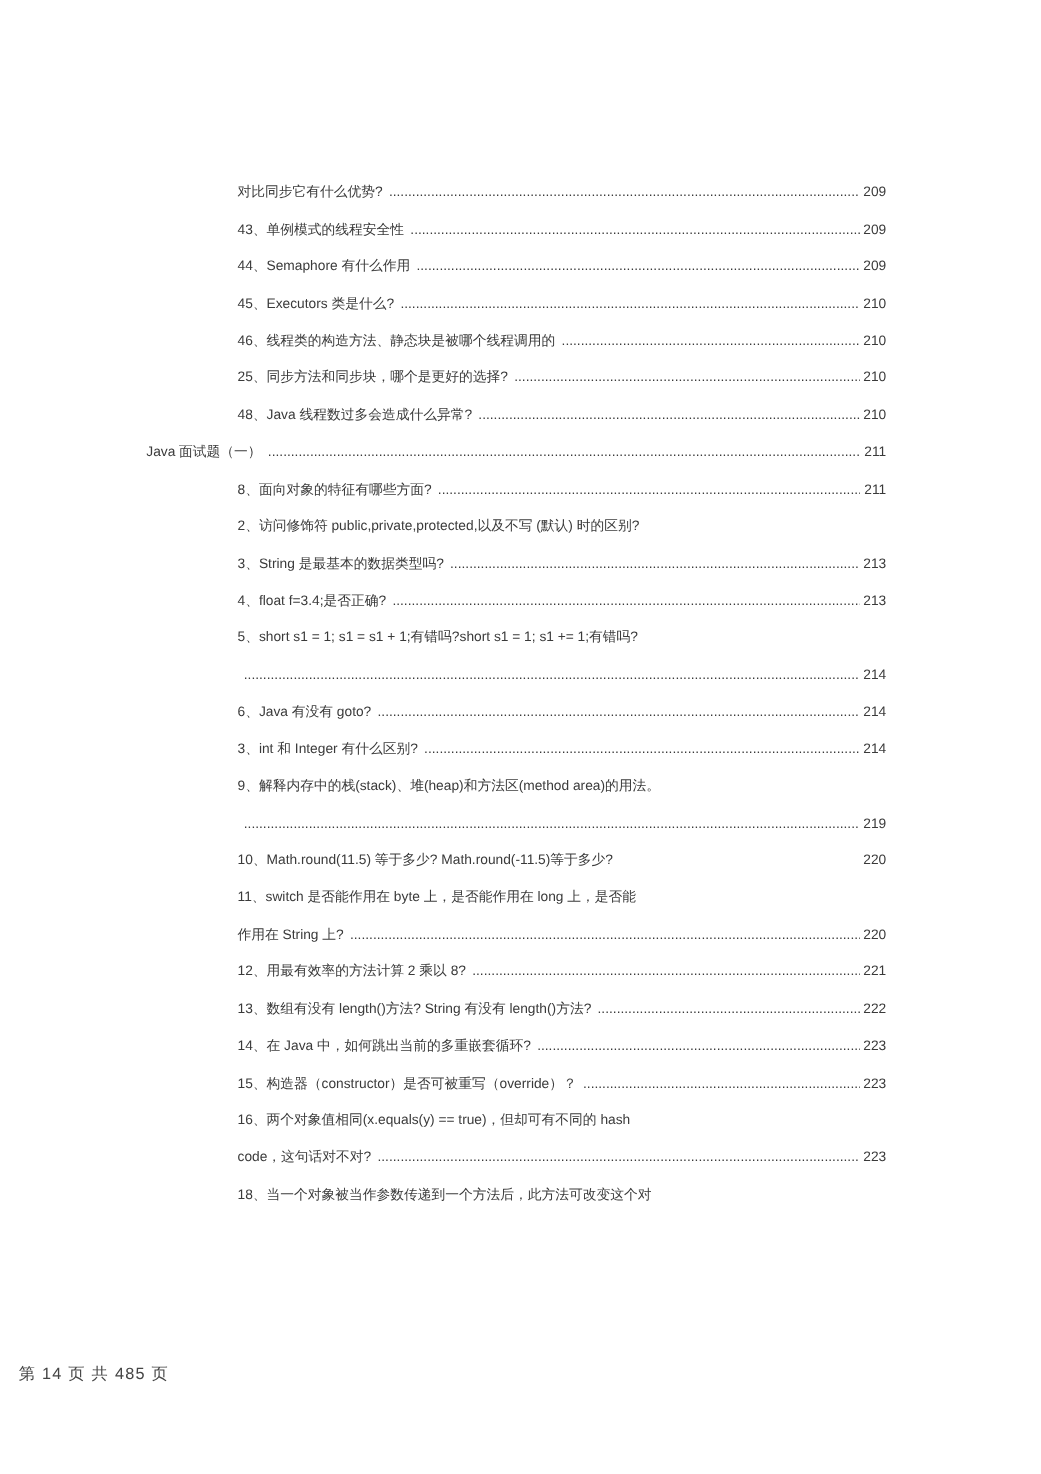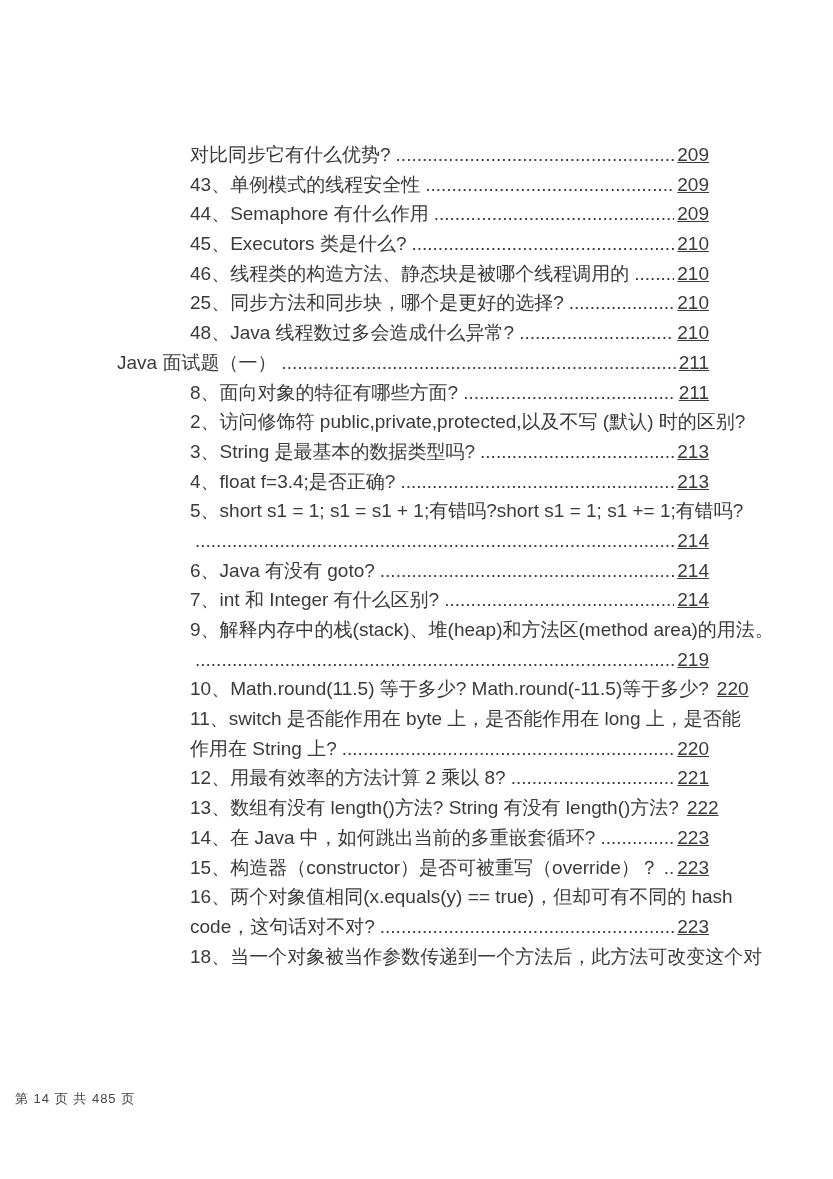--- a/index.html
+++ b/index.html
@@ -19,21 +19,21 @@
     position: absolute;
     left: 117px;
     top: 140px;
     width: 592px;
   }
   .row {
     display: flex;
     align-items: flex-start;
     height: 29.7px;
     line-height: 29.7px;
-    font-size: 19px;
+    font-size: 11px;
     white-space: pre;
   }
   .row.item {
     padding-left: 73px;
   }
   .row .text {
     flex: 0 0 auto;
   }
   .row .leader {
     flex: 1 1 auto;
@@ -44,21 +44,20 @@
   }
   .row .leader::after {
     content: "..................................................................................................................................................................";
   }
   .row .leader.no-dots::after {
     content: "";
   }
   .row .pagenum {
     flex: 0 0 auto;
     text-align: right;
-    text-decoration: underline;
   }
   .footer {
     position: absolute;
     top: 1090px;
     left: 0;
     width: 100%;
     text-align: left;
     font-size: 13px;
     letter-spacing: 1px;
     color: #454545;
@@ -138,21 +137,21 @@
     <span class="text"></span>
     <span class="leader"></span>
     <span class="pagenum">214</span>
   </div>
     <div class="row item">
     <span class="text">6、Java 有没有 goto?</span>
     <span class="leader"></span>
     <span class="pagenum">214</span>
   </div>
     <div class="row item">
-    <span class="text">7、int 和 Integer 有什么区别?</span>
+    <span class="text">3、int 和 Integer 有什么区别?</span>
     <span class="leader"></span>
     <span class="pagenum">214</span>
   </div>
     <div class="row item">
     <span class="text">9、解释内存中的栈(stack)、堆(heap)和方法区(method area)的用法。</span>
     
     
   </div>
     <div class="row item">
     <span class="text"></span>

